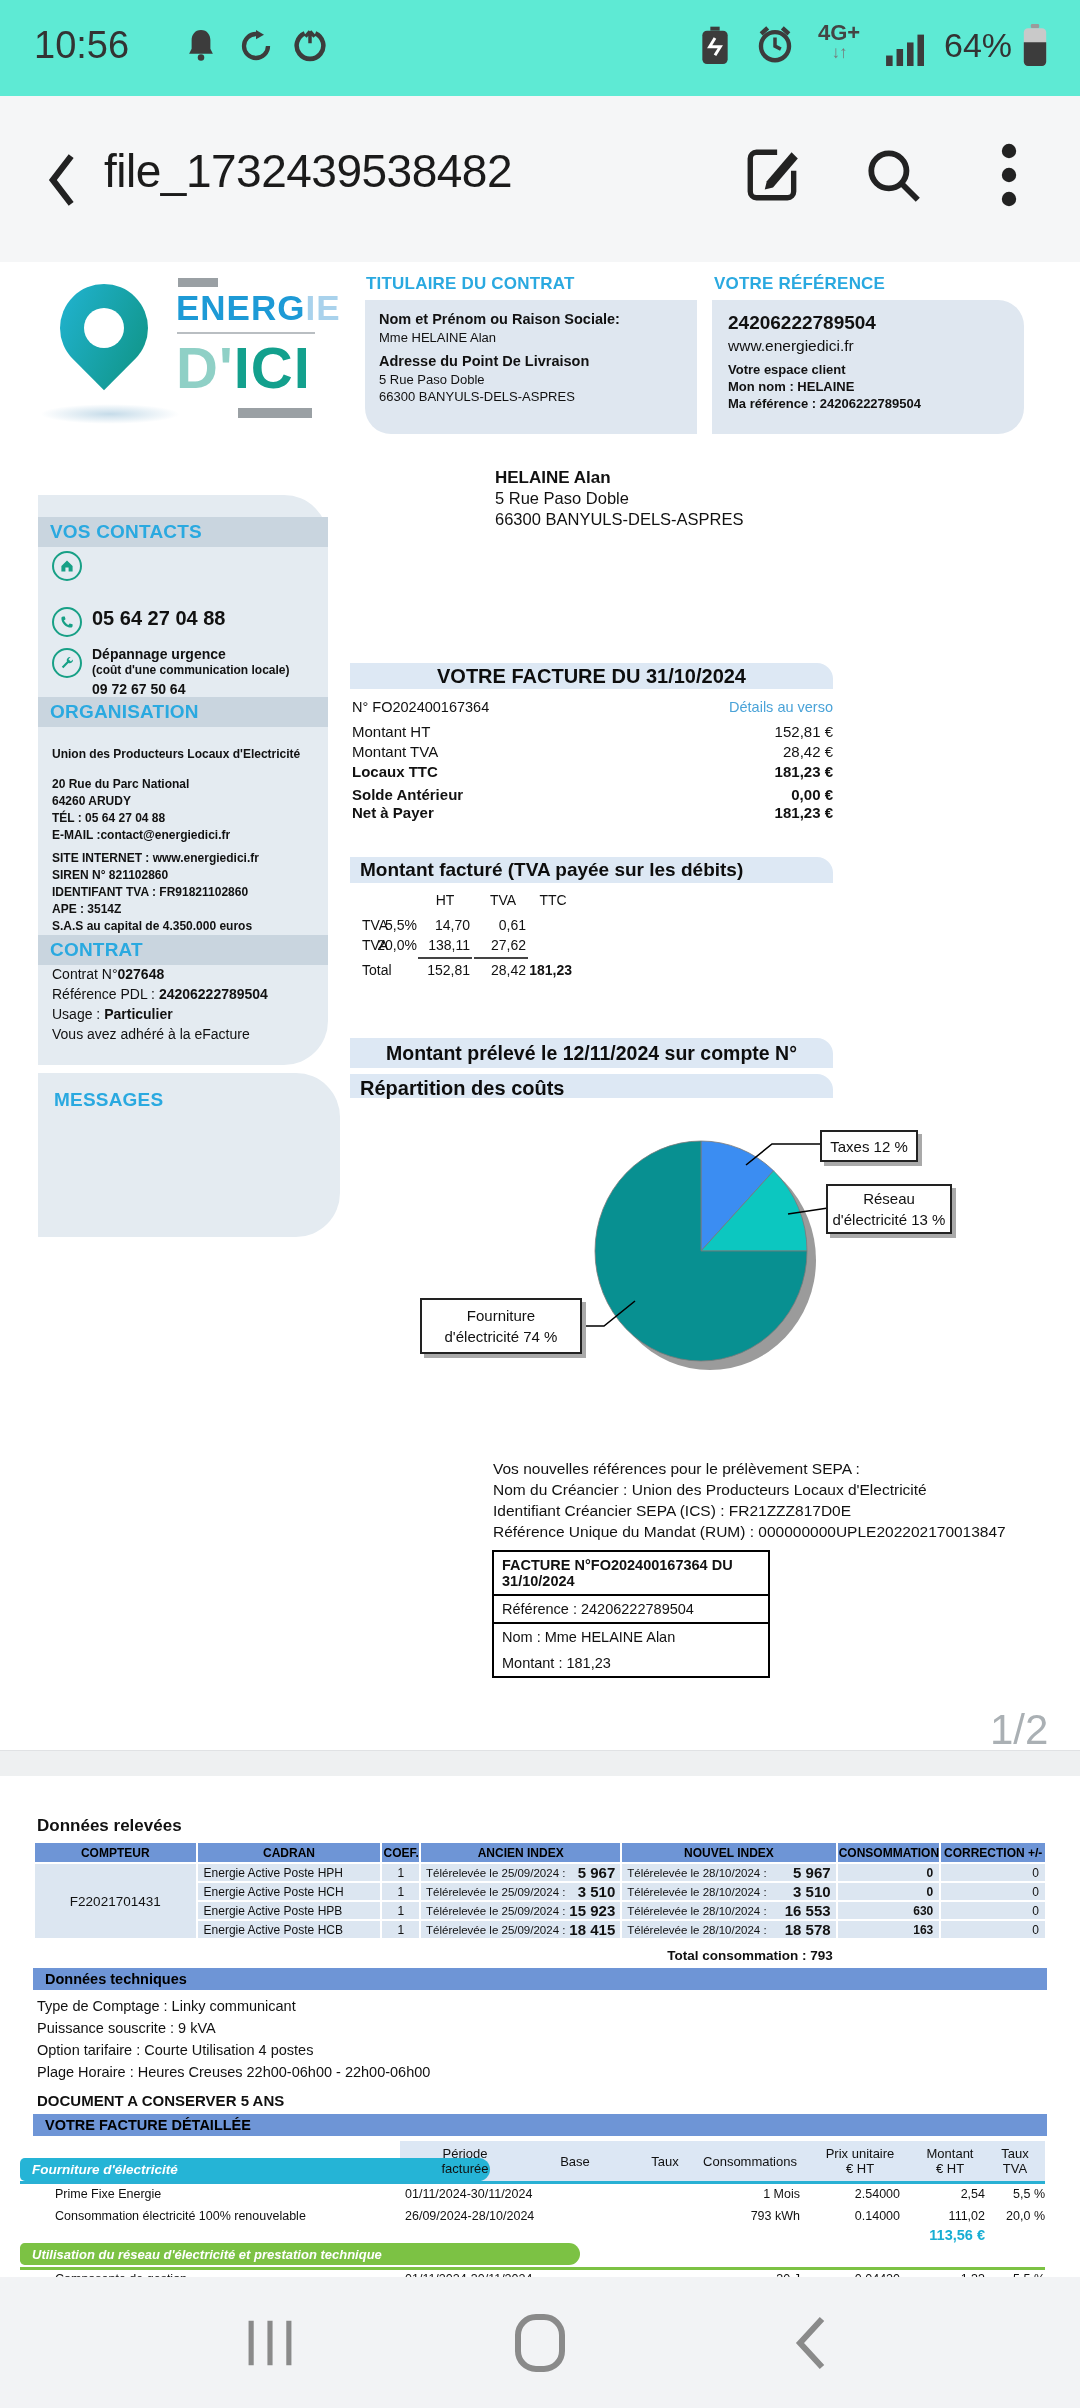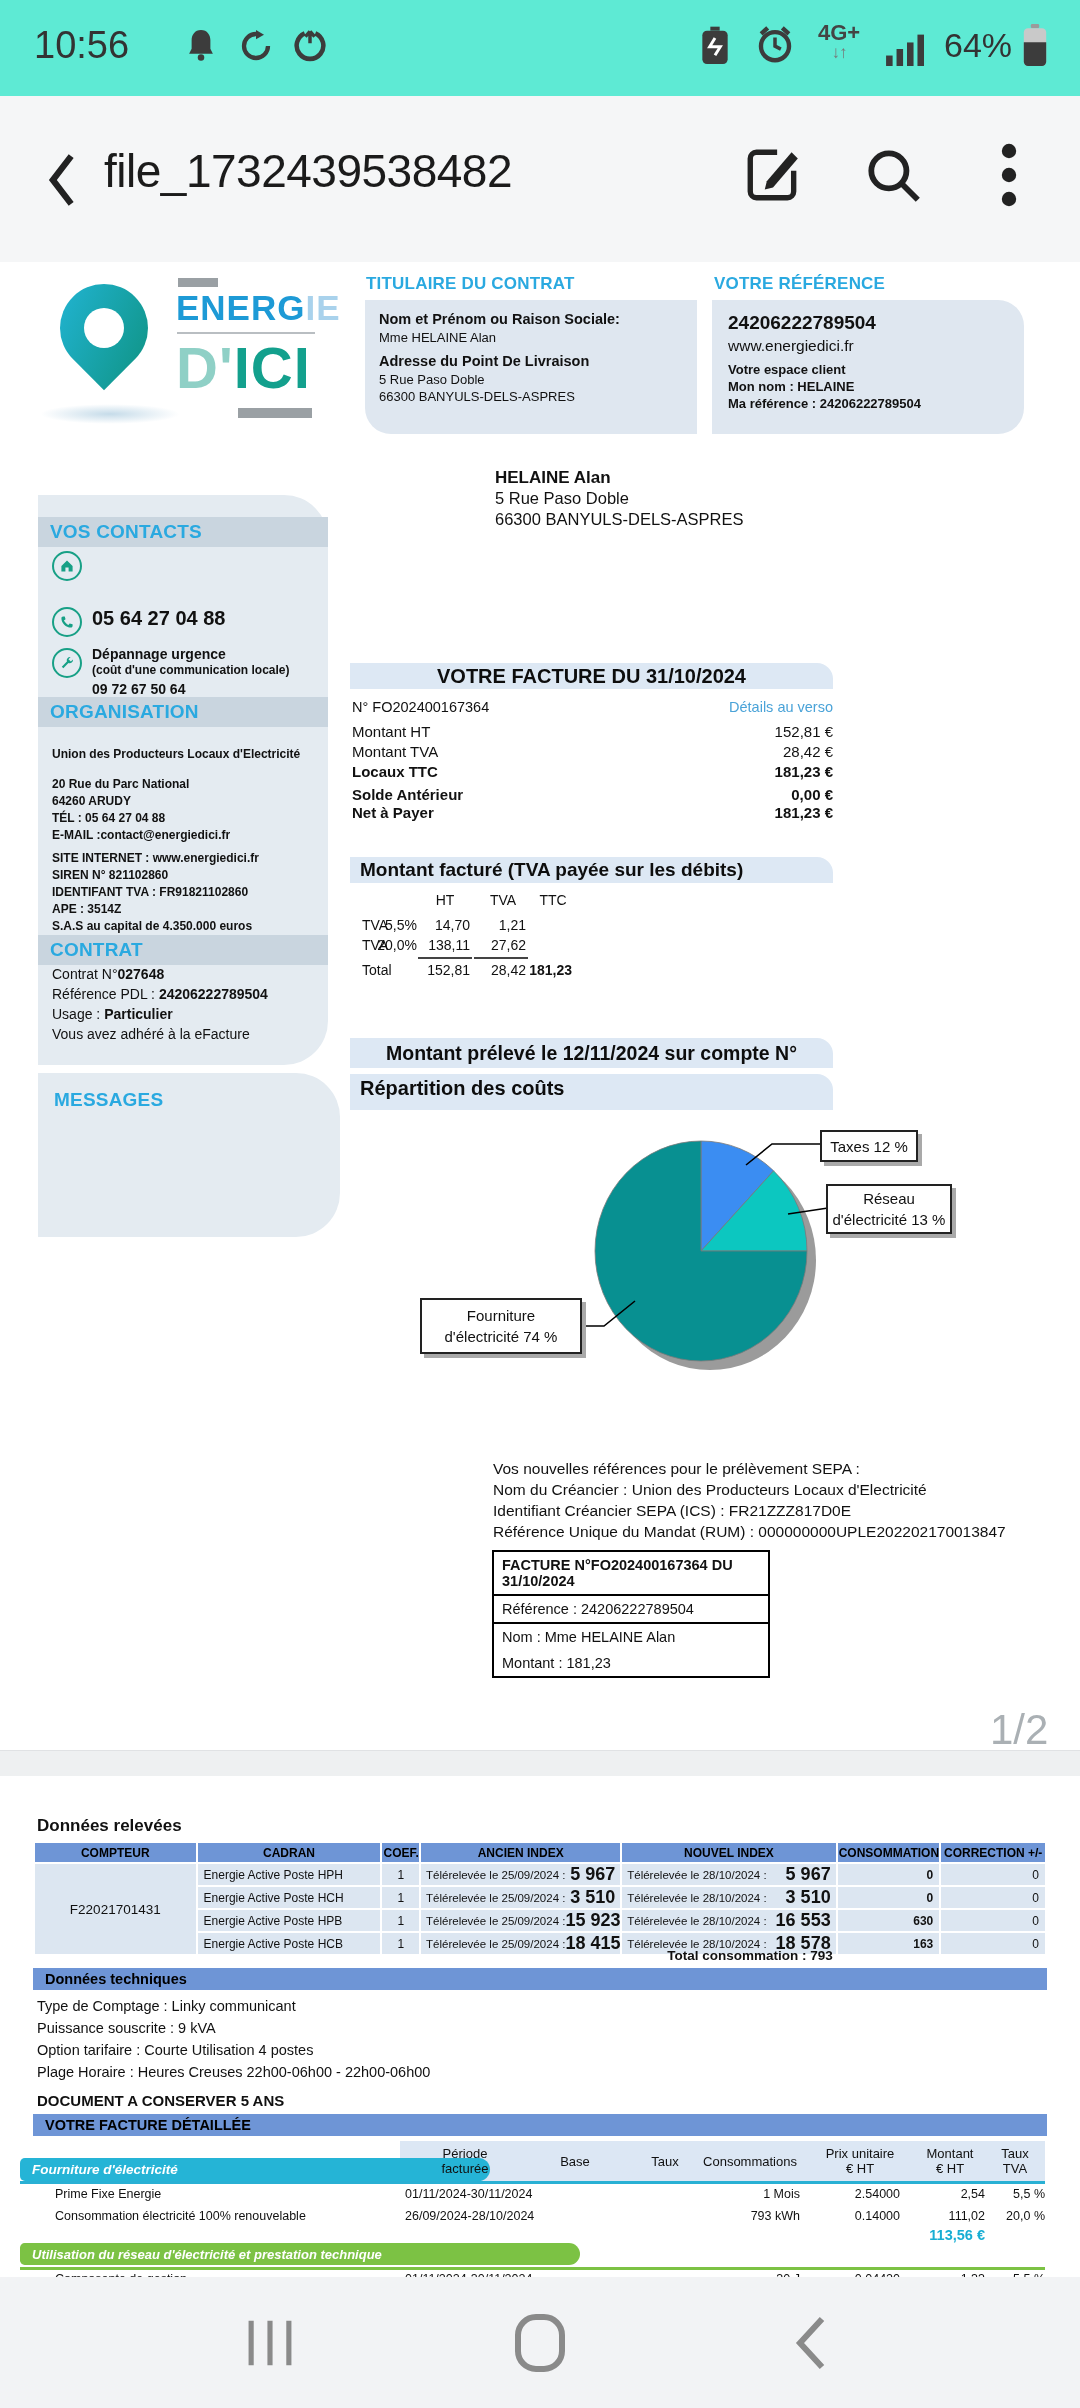--- a/index.html
+++ b/index.html
@@ -81,21 +81,21 @@
   
   .h-black{font-weight:bold;font-size:17px;}
   table.rel{position:absolute;left:33px;top:65px;border-collapse:separate;border-spacing:2px;table-layout:fixed;width:1014px;font-size:12px;}
   table.rel th{background:#6e95d6;color:#000;font-size:12px;font-weight:bold;height:19px;padding:0 1px;overflow:hidden;white-space:nowrap;}
   table.rel td{background:#dce6f1;height:17px;padding:0 6px;overflow:hidden;white-space:nowrap;}
   table.rel td.meter{text-align:center;font-size:13.5px;}
   table.rel td.coef{text-align:center;}
   table.rel td.idx{padding:0 5px;}
   table.rel td .flexcell{display:flex;justify-content:space-between;align-items:center;}
   table.rel td .lab{font-size:11.5px;}
-  table.rel td .val{font-weight:bold;font-size:18px;}
+  table.rel td .val{font-weight:bold;font-size:15px;}
   table.rel td.num{text-align:right;font-weight:bold;}
   table.rel td.num2{text-align:right;}
   .band-blue2{position:absolute;left:33px;width:1014px;background:#6e95d6;font-weight:bold;font-size:14.5px;color:#000;padding:3px 0 3px 12px;box-sizing:border-box;}
   .tech-line{position:absolute;left:37px;font-size:14.5px;}
   .det{position:absolute;left:20px;top:365px;width:1025px;}
   .det-headbg{position:absolute;left:380px;top:0;width:645px;height:40px;background:#dce7f4;}
   .det-h{position:absolute;top:1px;height:38px;display:flex;align-items:center;justify-content:center;text-align:center;font-size:13px;white-space:pre-line;line-height:15px;}
   .pill{position:absolute;color:#fff;font-weight:bold;font-style:italic;font-size:13.5px;display:flex;align-items:center;padding-left:12px;box-sizing:border-box;border-radius:6px 14px 14px 6px;}
   .cyan-line{position:absolute;left:0;width:1025px;height:3px;background:#29b0d4;}
   .green-line{position:absolute;left:0;width:1025px;height:3px;background:#7cc244;}
@@ -300,37 +300,37 @@
     <div class="inv-row" style="top:542px;font-weight:bold;"><span>Net à Payer</span><span class="inv-val">181,23 €</span></div>
 
     <div class="band" style="top:595px;height:26px;font-size:19px;line-height:26px;padding-left:10px;">Montant facturé (TVA payée sur les débits)</div>
     <div class="mini c" style="left:420px;top:630px;">HT</div>
     <div class="mini c" style="left:478px;top:630px;">TVA</div>
     <div class="mini c" style="left:528px;top:630px;">TTC</div>
 
     <div class="mini" style="left:362px;top:655px;">TVA</div>
     <div class="mini r" style="left:367px;top:655px;">5,5%</div>
     <div class="mini r" style="left:420px;top:655px;">14,70</div>
-    <div class="mini r" style="left:476px;top:655px;">1,21</div>
+    <div class="mini r" style="left:476px;top:655px;">0,61</div>
 
     <div class="mini" style="left:362px;top:675px;">TVA</div>
     <div class="mini r" style="left:367px;top:675px;">20,0%</div>
     <div class="mini r" style="left:420px;top:675px;">138,11</div>
     <div class="mini r" style="left:476px;top:675px;">27,62</div>
 
     <div class="mini-line" style="left:418px;top:695px;width:54px;"></div>
     <div class="mini-line" style="left:474px;top:695px;width:54px;"></div>
 
     <div class="mini" style="left:362px;top:700px;">Total</div>
     <div class="mini r" style="left:420px;top:700px;">152,81</div>
     <div class="mini r" style="left:476px;top:700px;">28,42</div>
     <div class="mini r" style="left:522px;top:700px;font-weight:bold;">181,23</div>
 
     <div class="band" style="top:776px;height:30px;text-align:center;font-size:19.5px;line-height:30px;">Montant prélevé le 12/11/2024 sur compte N° 3000203153 00000***47T 34</div>
-    <div class="band" style="top:812px;height:36px;font-size:20px;line-height:28px;padding-left:10px;">Répartition des coûts</div>
+    <div class="band" style="top:812px;height:24px;font-size:20px;line-height:28px;padding-left:10px;">Répartition des coûts</div>
 
     <svg class="abs" style="left:400px;top:858px;" width="560" height="262" viewBox="0 0 560 262">
       <ellipse cx="310" cy="140" rx="106" ry="110" fill="#9b9b9b"></ellipse>
       <path d="M301,131 L301,21 A106,110 0 0 1 373.6,50.8 Z" fill="#3b8df2" stroke="#7a7a7a" stroke-width="0.8"></path>
       <path d="M301,131 L373.6,50.8 A106,110 0 0 1 407,131 Z" fill="#0cc7c0" stroke="#7a7a7a" stroke-width="0.8"></path>
       <path d="M301,131 L407,131 A106,110 0 1 1 301,21 Z" fill="#089091" stroke="#7a7a7a" stroke-width="0.8"></path>
       <polyline points="423,24 372,24 346,45" fill="none" stroke="#000" stroke-width="1.6"></polyline>
       <polyline points="428,88 388,94" fill="none" stroke="#000" stroke-width="1.6"></polyline>
       <polyline points="178,206 204,206 235,181" fill="none" stroke="#000" stroke-width="1.6"></polyline>
     </svg>

